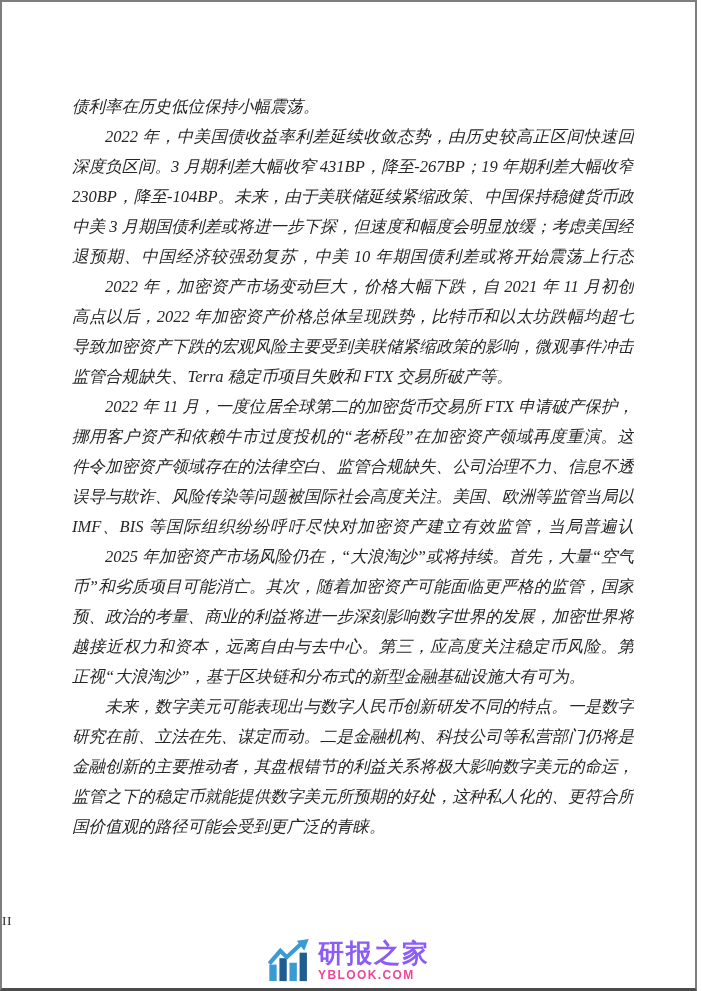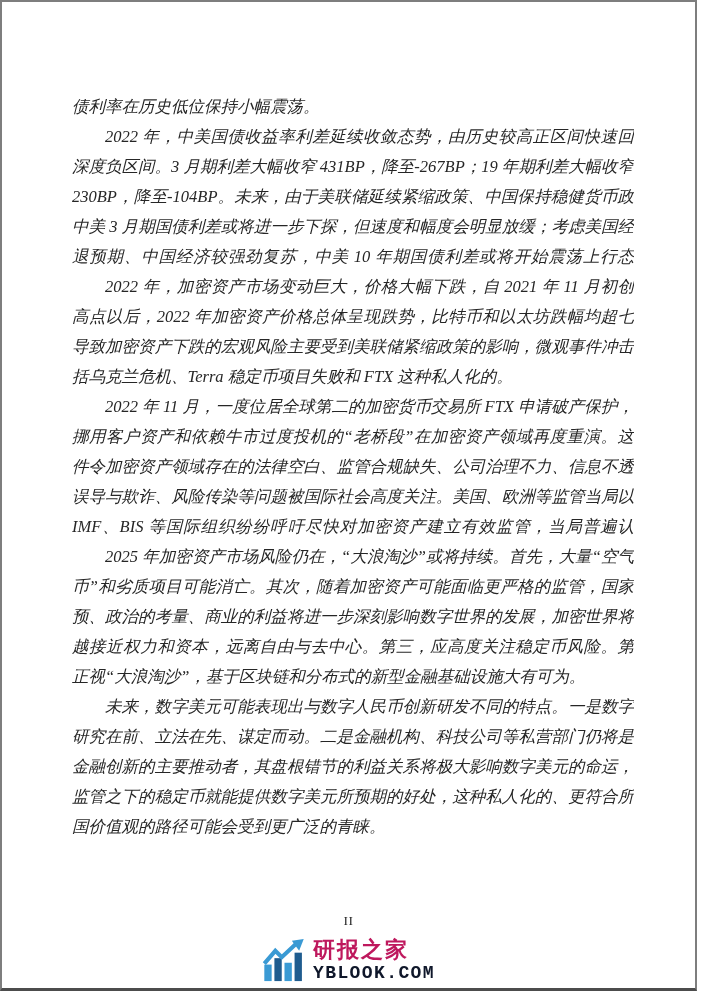--- a/index.html
+++ b/index.html
@@ -38,48 +38,47 @@
     overflow: hidden;
     font-style: italic;
   }
   .line.indent { text-indent: 33px; }
   .line.end { text-align-last: left; }
   .pagenum {
     position: absolute;
     top: 911px;
     left: 0;
     width: 100%;
-    text-align: center;
     font-size: 13.5px;
     color: #2b2b2b;
     letter-spacing: 0.5px;
   }
   .logo {
     position: absolute;
     top: 936px;
     left: 50%;
     transform: translateX(-50%);
     display: flex;
     align-items: center;
     gap: 7px;
   }
   .logo-icon { width: 44px; height: 44px; }
   .logo-text { display: flex; flex-direction: column; line-height: 1; }
   .brand-cn {
     font-family: "Liberation Sans", "DejaVu Sans", sans-serif;
-    font-size: 22px;
+    font-size: 26px;
     font-weight: bold;
-    color: #be185d;
+    color: #8b5cf6;
     letter-spacing: 2px;
   }
   .brand-en {
-    font-family: Liberation Mono, monospace;
-    font-size: 18px;
+    font-family: Liberation Sans, sans-serif;
+    font-size: 12px;
     font-weight: bold;
-    color: #0f172a;
+    color: #ec4899;
     letter-spacing: 1.4px;
     margin-top: 3px;
   }
 </style>
 </head>
 <body>
 
 <div class="sheet">
 
   <div class="textblock">
@@ -88,21 +87,21 @@
 
     <div class="line indent">2022 年，中美国债收益率利差延续收敛态势，由历史较高正区间快速回落至</div>
     <div class="line">深度负区间。3 月期利差大幅收窄 431BP，降至-267BP；19 年期利差大幅收窄</div>
     <div class="line">230BP，降至-104BP。未来，由于美联储延续紧缩政策、中国保持稳健货币政策，</div>
     <div class="line">中美 3 月期国债利差或将进一步下探，但速度和幅度会明显放缓；考虑美国经济衰</div>
     <div class="line end">退预期、中国经济较强劲复苏，中美 10 年期国债利差或将开始震荡上行态势。</div>
 
     <div class="line indent">2022 年，加密资产市场变动巨大，价格大幅下跌，自 2021 年 11 月初创下历史</div>
     <div class="line">高点以后，2022 年加密资产价格总体呈现跌势，比特币和以太坊跌幅均超七成。</div>
     <div class="line">导致加密资产下跌的宏观风险主要受到美联储紧缩政策的影响，微观事件冲击则包</div>
-    <div class="line end">括乌克兰危机、Terra 稳定币项目失败和 FTX 这种私人化的。</div>
+    <div class="line end">监管合规缺失、Terra 稳定币项目失败和 FTX 交易所破产等。</div>
 
     <div class="line indent">2022 年 11 月，一度位居全球第二的加密货币交易所 FTX 申请破产保护，使得</div>
     <div class="line">挪用客户资产和依赖牛市过度投机的“老桥段”在加密资产领域再度重演。这一事</div>
     <div class="line">件令加密资产领域存在的法律空白、监管合规缺失、公司治理不力、信息不透明、</div>
     <div class="line">误导与欺诈、风险传染等问题被国际社会高度关注。美国、欧洲等监管当局以及</div>
     <div class="line">IMF、BIS 等国际组织纷纷呼吁尽快对加密资产建立有效监管，当局普遍认同“同</div>
 
     <div class="line indent">2025 年加密资产市场风险仍在，“大浪淘沙”或将持续。首先，大量“空气</div>
     <div class="line">币”和劣质项目可能消亡。其次，随着加密资产可能面临更严格的监管，国家的干</div>
     <div class="line">预、政治的考量、商业的利益将进一步深刻影响数字世界的发展，加密世界将越来</div>

